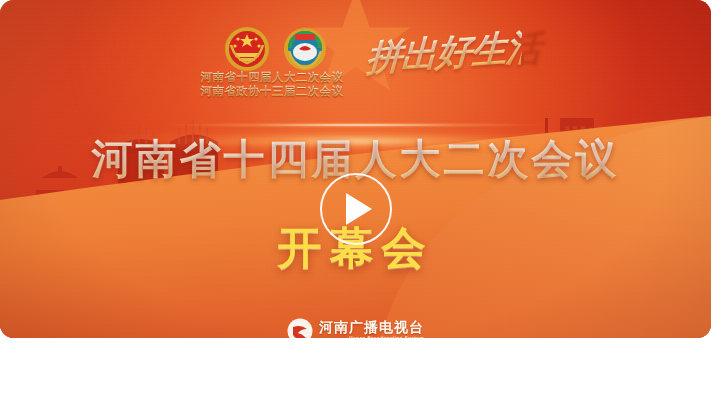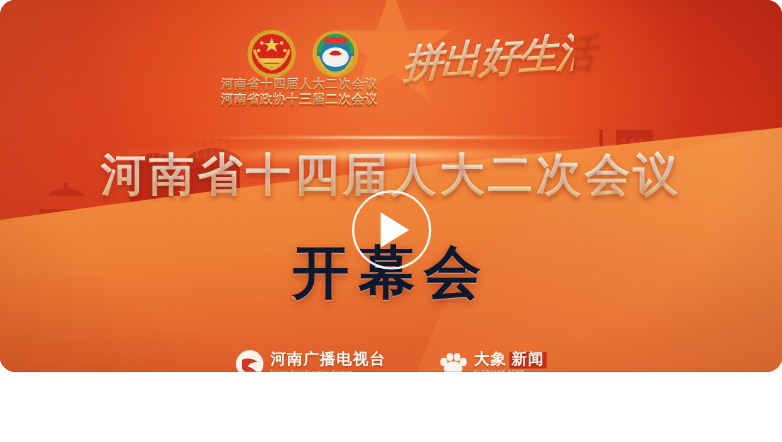--- a/index.html
+++ b/index.html
@@ -84,23 +84,23 @@
     background:linear-gradient(180deg,#fffdf2 0%,#fff8e0 45%,#ffedbe 72%,#f7d98e 100%);
     -webkit-background-clip:text;background-clip:text;
     -webkit-text-fill-color:transparent;color:transparent;
     text-shadow:0 2px 5px rgba(130,25,8,.45);
     white-space:nowrap;
   }
   
   .sub-title{
     position:absolute;left:0;right:0;top:216px;text-align:center;
     font-family:"Liberation Serif","DejaVu Serif",serif;
-    font-size:52px;font-weight:700;letter-spacing:8px;
+    font-size:44px;font-weight:700;letter-spacing:8px;
     line-height:66px;
-    color:#0f172a;
+    color:#fde047;
     text-shadow:0 3px 8px rgba(120,22,6,.45), 0 1px 0 rgba(255,255,255,.5);
     white-space:nowrap;
   }
 
   
   .play{
     position:absolute;left:50%;top:173px;margin-left:-36px;
     width:72px;height:72px;border-radius:50%;
     border:2.5px solid rgba(255,255,255,.95);
     box-sizing:border-box;
@@ -109,21 +109,21 @@
   }
   .play-tri{
     width:0;height:0;margin-left:6px;
     border-left:26px solid #ffffff;
     border-top:16px solid transparent;
     border-bottom:16px solid transparent;
   }
 
   
   .logos{position:absolute;left:0;right:0;top:313px;height:36px;
-         display:flex;align-items:center;justify-content:center;gap:48px;}
+         display:flex;align-items:center;justify-content:center;gap:48px;text-align:right;}
   .logo{display:flex;align-items:center;gap:6px;}
   .logo-mark{width:26px;height:26px;flex:none;}
   .logo-txt{display:flex;flex-direction:column;justify-content:center;}
   .logo-cn{font-family:"Liberation Serif","DejaVu Serif",serif;
     font-size:14px;font-weight:700;color:#fffaf2;letter-spacing:1px;line-height:15px;
     text-shadow:0 1px 2px rgba(120,20,5,.4);white-space:nowrap;}
   .logo-en{font-size:4.6px;font-weight:700;color:#ffe6cf;letter-spacing:.5px;
     line-height:7px;white-space:nowrap;}
   .logo-cn-b{display:flex;align-items:center;gap:2px;}
   .news-box{background:#c9301a;color:#fff9ef;padding:0 2px;border-radius:1px;}
@@ -288,33 +288,17 @@
         <svg class="logo-mark" viewBox="0 0 26 26">
           <circle cx="13" cy="13" r="12.5" fill="#fdf6ee"></circle>
           <path d="M6 9 q8 -3 14 2 q-6 0 -9 4 q5 1 9 6 q-9 3 -14 -4 z" fill="#d4361f"></path>
         </svg>
         <div class="logo-txt">
           <div class="logo-cn">河南广播电视台</div>
           <div class="logo-en">Henan Broadcasting System</div>
         </div>
       </div>
 
-      <div class="logo">
-        <svg class="logo-mark" viewBox="0 0 26 26">
-          <ellipse cx="13" cy="17" rx="8.5" ry="6.5" fill="#fdf6ee"></ellipse>
-          <ellipse cx="4.5" cy="11" rx="3.2" ry="3.8" fill="#fdf6ee"></ellipse>
-          <ellipse cx="10" cy="6.5" rx="3" ry="3.6" fill="#fdf6ee"></ellipse>
-          <ellipse cx="16.5" cy="6.5" rx="3" ry="3.6" fill="#fdf6ee"></ellipse>
-          <ellipse cx="22" cy="11" rx="3.2" ry="3.8" fill="#fdf6ee"></ellipse>
-        </svg>
-        <div class="logo-txt">
-          <div class="logo-cn logo-cn-b">
-            <span>大象</span>
-            <span class="news-box">新闻</span>
-          </div>
-          <div class="logo-en">ELEPHANT NEWS</div>
-        </div>
-      </div>
     </div>
 
     <div class="grain"></div>
   </div>
 </div>
 
 </body></html>

